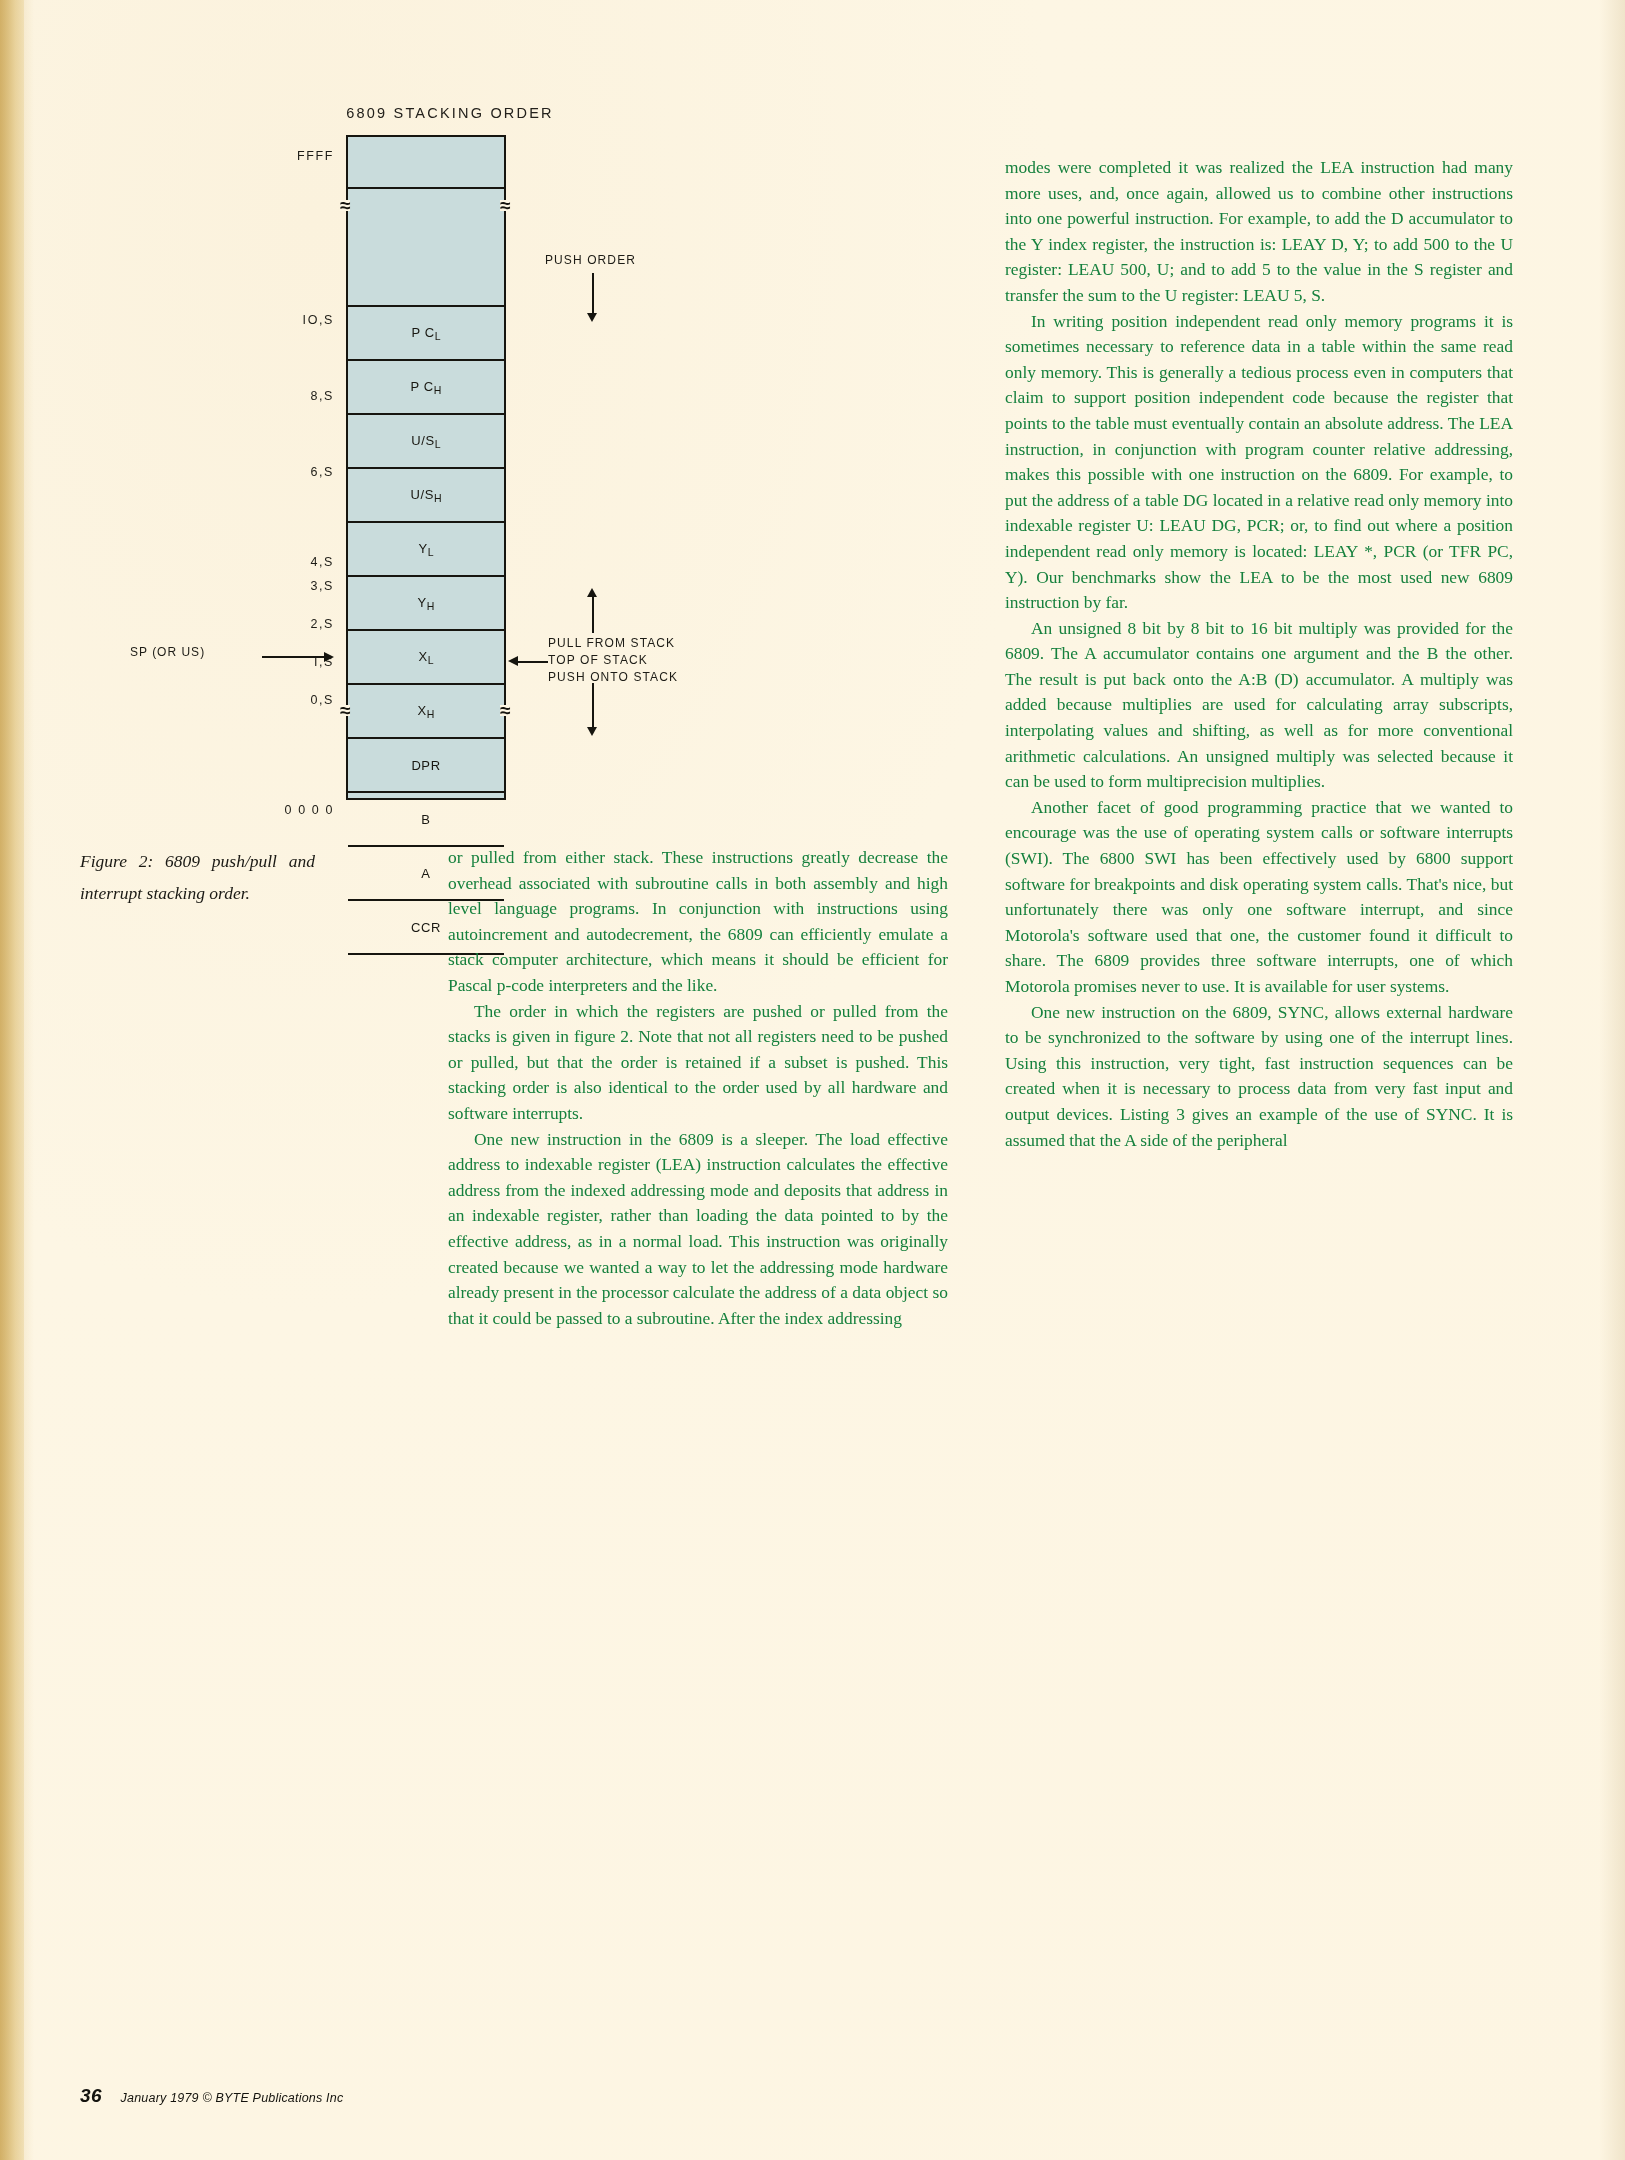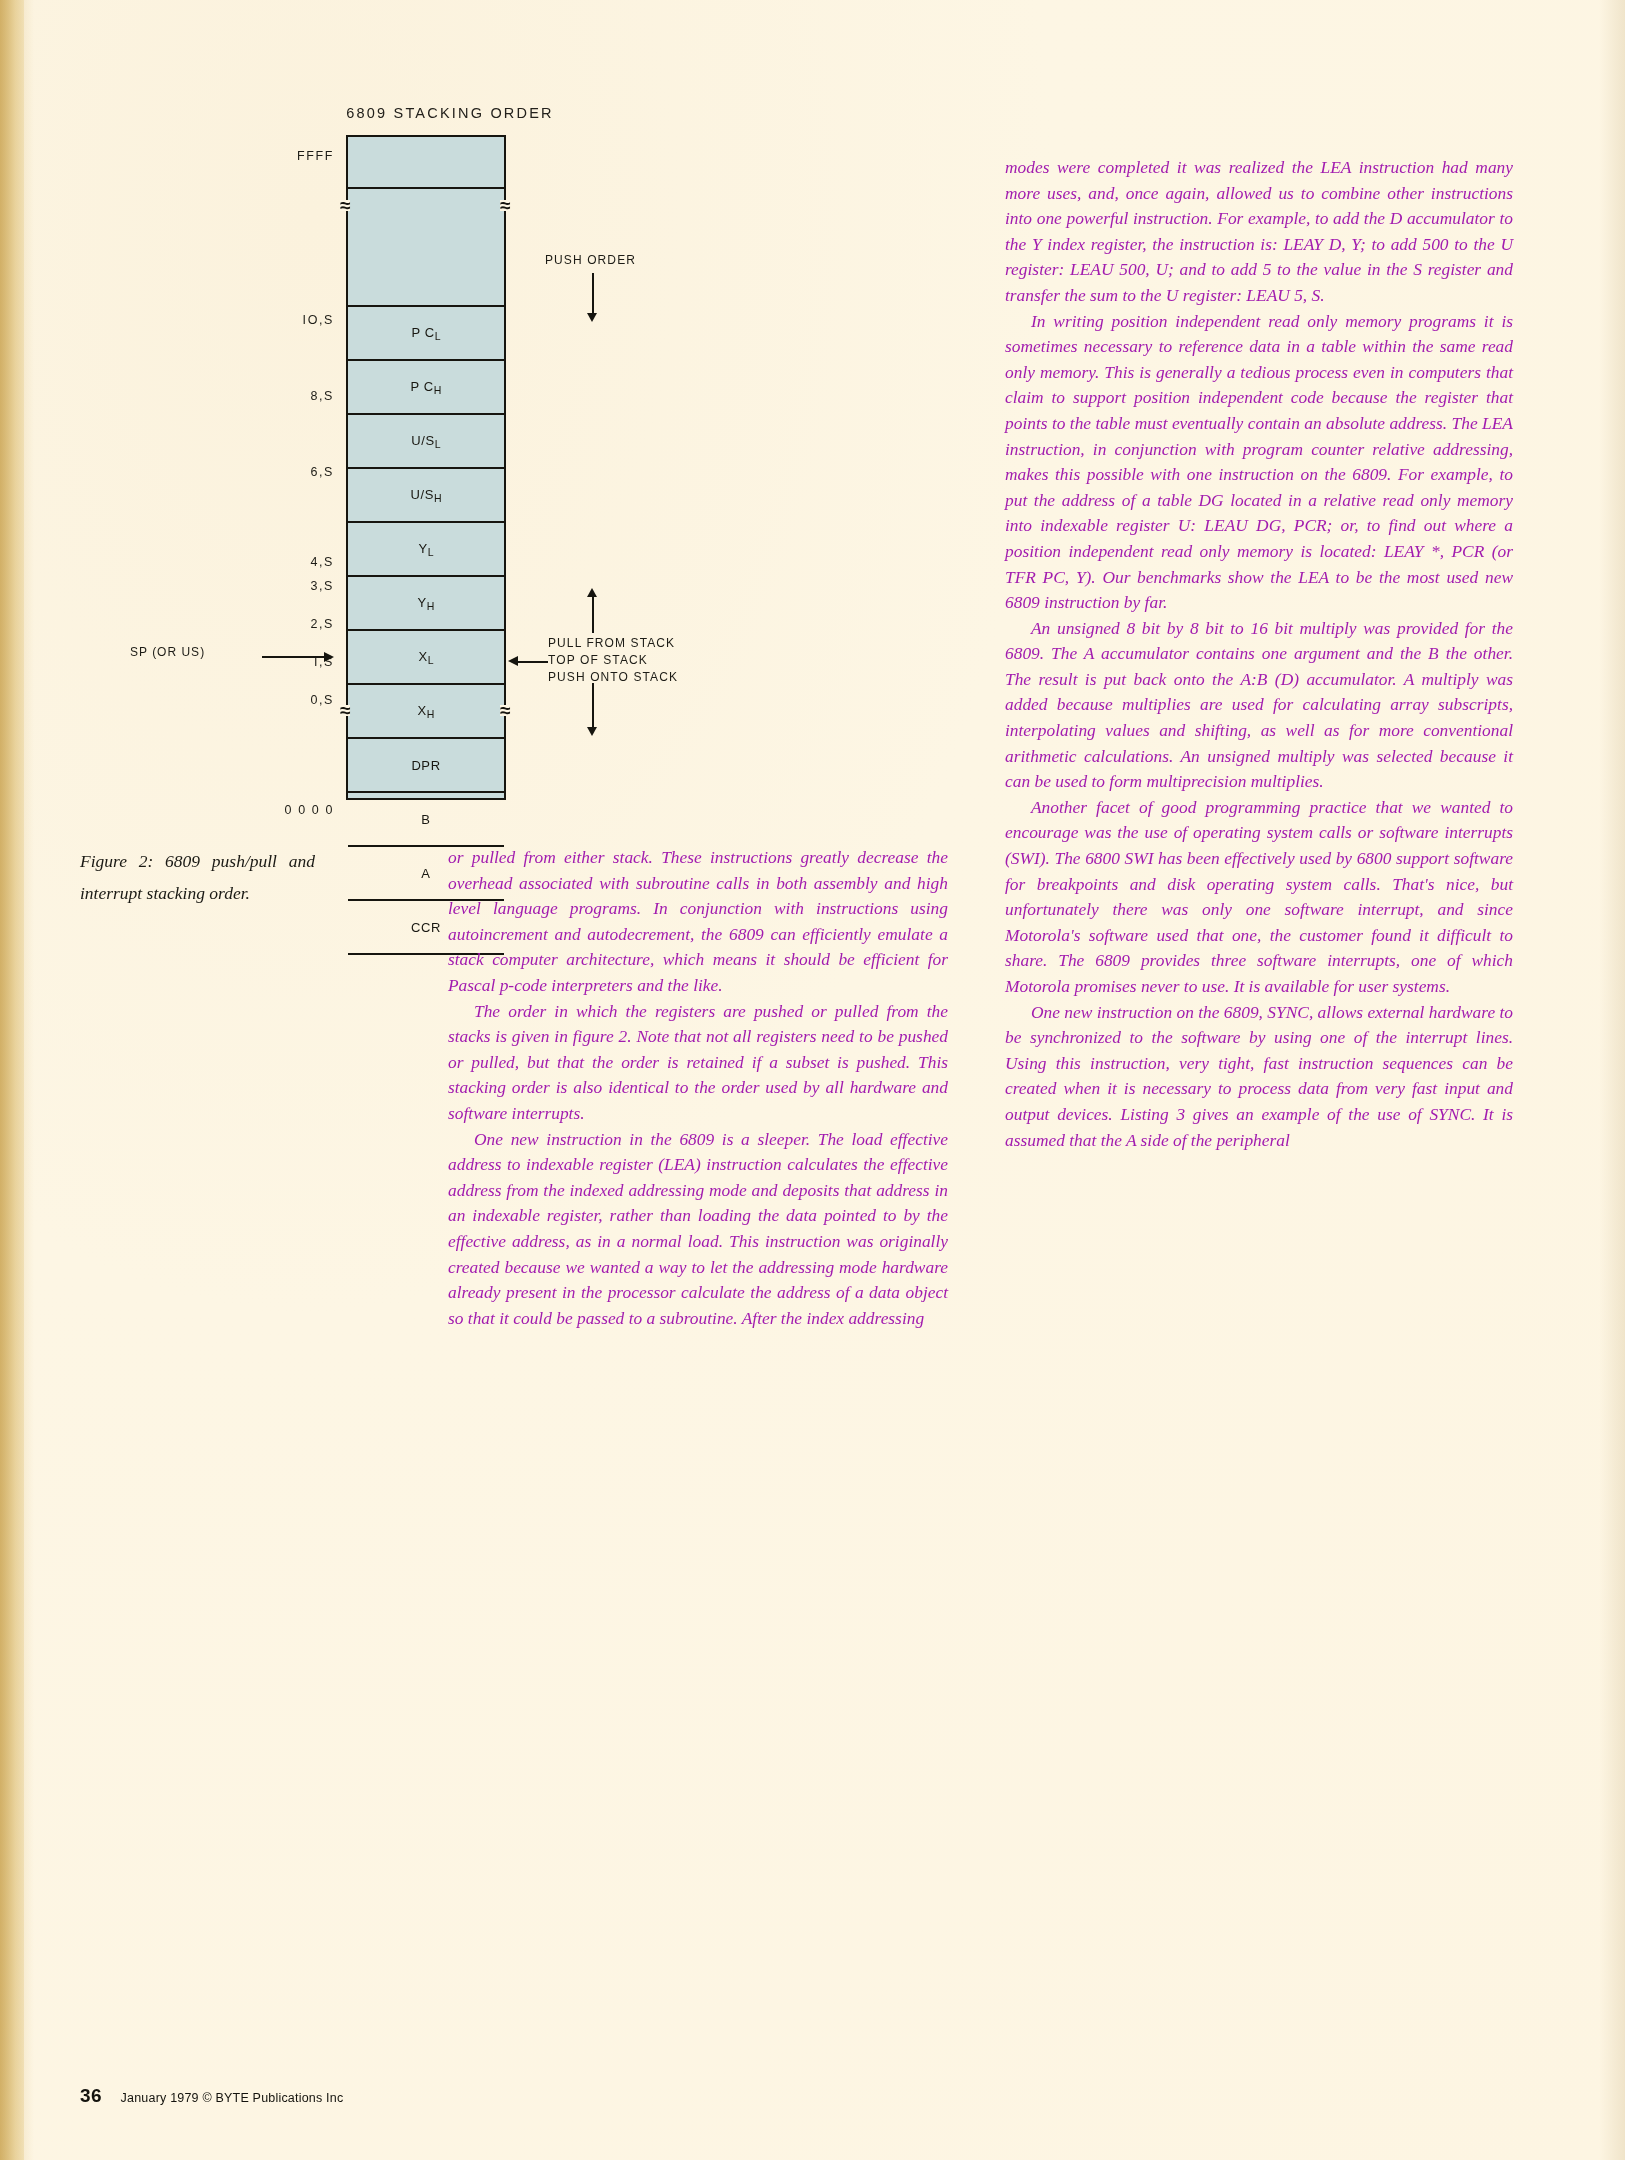--- a/index.html
+++ b/index.html
@@ -119,39 +119,38 @@
     position:absolute;left:80px;top:845px;width:235px;
     font-family:"Liberation Serif", serif;
     font-style:italic;font-size:17.5px;line-height:32px;color:#1a1914;
     text-align:justify;
   }
 
   
   .col{
     position:absolute;
     font-family:"Liberation Serif", serif;
-    font-size:17.4px;line-height:25.6px;color:#a21caf;
+    font-size:17.4px;line-height:25.6px;color:#15803d;
     text-align:justify;
     text-justify:inter-word;
-    font-style:italic;
   }
   #col1{left:448px;top:845px;width:500px;}
   #col2{left:1005px;top:155px;width:508px;}
   .col p{margin:0;text-indent:26px;}
   .col p.noind{text-indent:0;}
 
   
   #footer{
     position:absolute;left:80px;bottom:53px;
     font-family:"Liberation Sans", sans-serif;
     color:#14130e;
   }
   #pagenum{font-size:19px;font-weight:700;letter-spacing:.5px;}
   #footertext{font-size:12.5px;margin-left:14px;letter-spacing:.2px;}
-  #footer span{display:inline-block;vertical-align:baseline;}
+  #footer span{display:inline-block;vertical-align:baseline;font-style:italic;}
 </style>
 </head>
 <body>
 
 <div id="page">
   <div id="paper"></div>
   <div class="edgeL"></div>
   <div class="edgeR"></div>
 </div>
 

